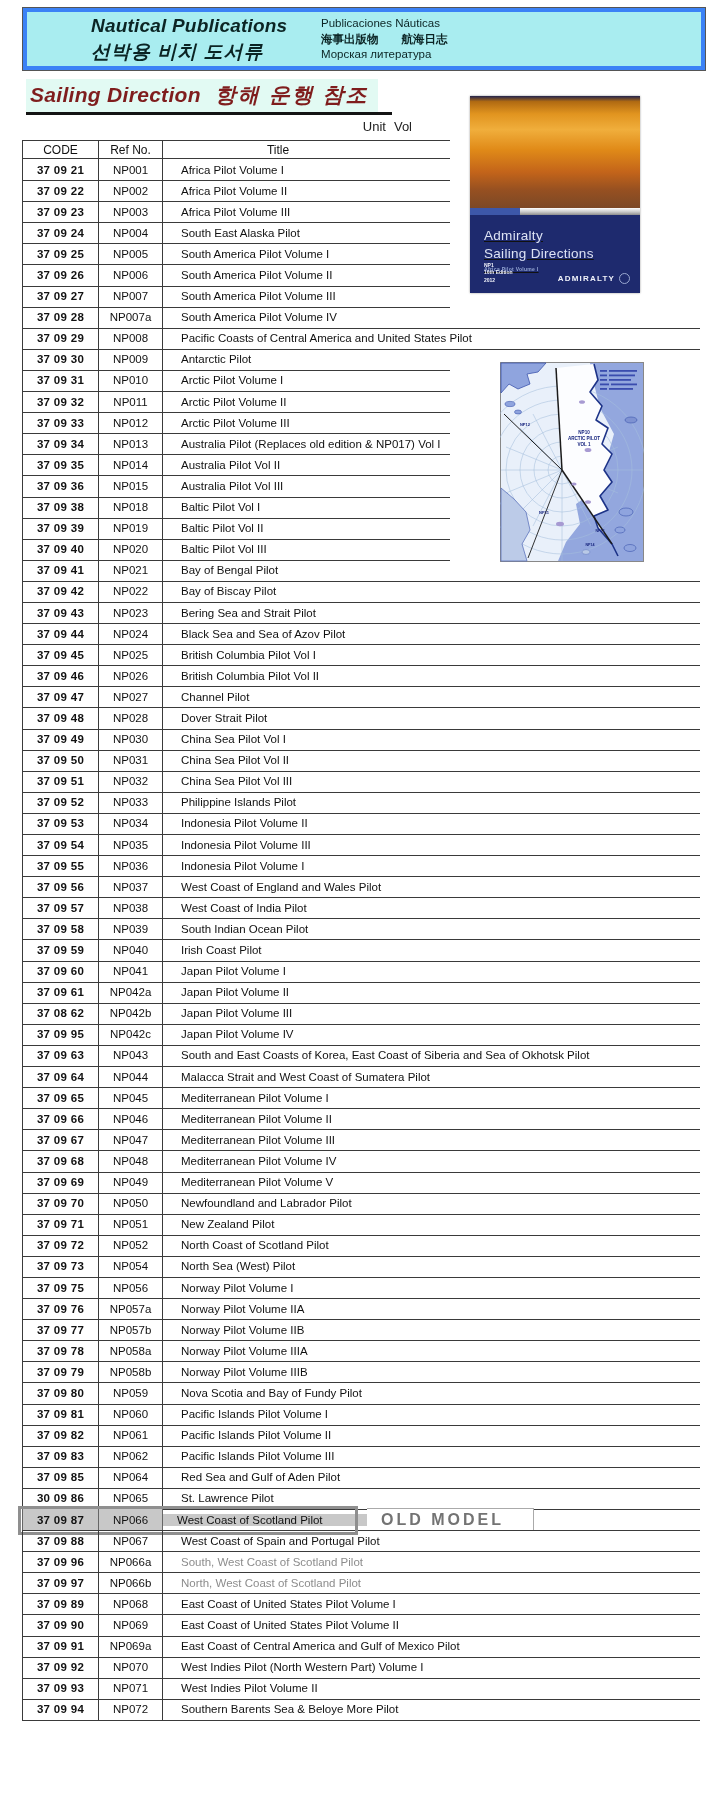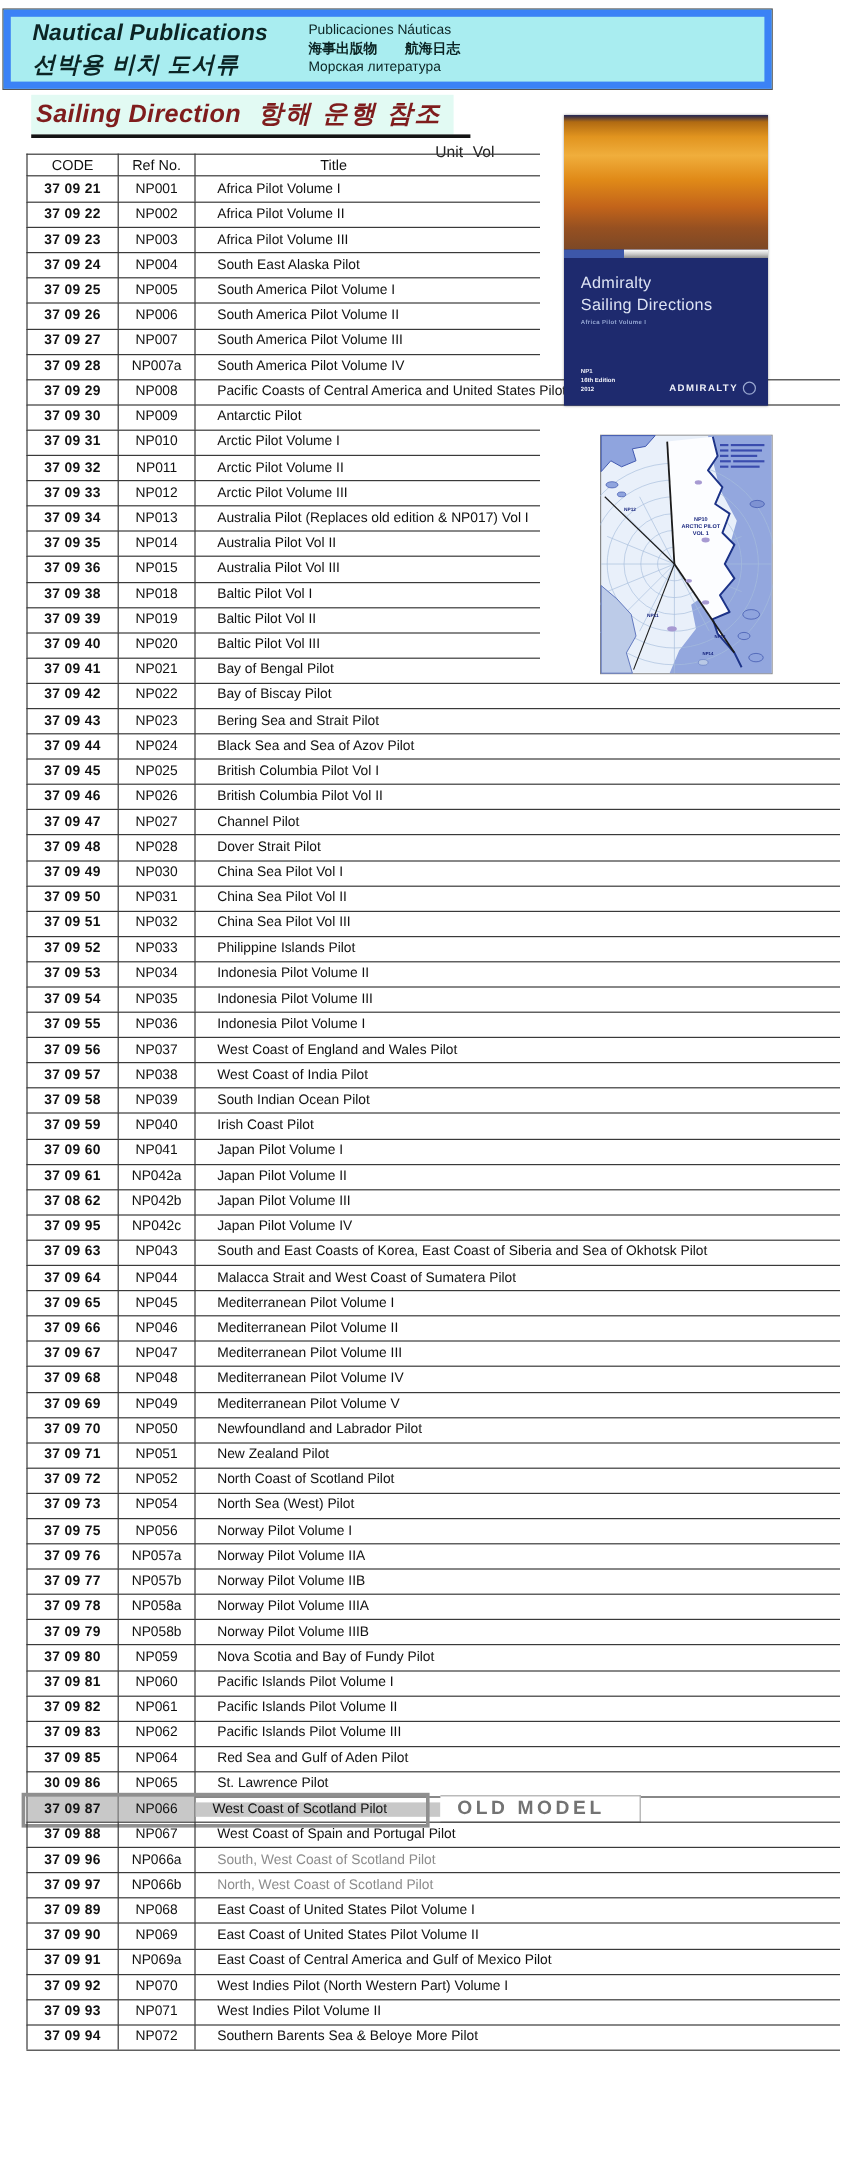--- a/index.html
+++ b/index.html
@@ -3,22 +3,22 @@
 <meta charset="utf-8">
 <style>
   html,body{margin:0;padding:0;background:#ffffff;}
   body{
     width:723px;height:1800px;position:relative;overflow:hidden;
     font-family:"Liberation Sans", sans-serif;color:#111;
   }
 
   
   .banner{
-    position:absolute;left:3px;top:8px;width:628px;height:54px;
-    background:#a9edf0;border:6px solid #3b82f6;display:flex;box-shadow:0 0 0 1px #555;
+    position:absolute;left:23px;top:8px;width:628px;height:54px;
+    background:#a9edf0;border:4px solid #3b82f6;display:flex;box-shadow:0 0 0 1px #555;padding-left:46px;
   }
   .banner-left{width:230px;padding:3px 0 0 18px;}
   .banner-title-en{font-style:italic;font-weight:bold;font-size:19px;color:#0b2424;letter-spacing:.2px;}
   .banner-title-ko{font-style:italic;font-weight:bold;font-size:19px;color:#0b2424;margin-top:2px;letter-spacing:1px;}
   .banner-right{padding-top:4px;font-size:11.5px;line-height:1.35;color:#0b2424;}
   .banner-zh{font-weight:bold;}
 
   
   .section-title{
     position:absolute;left:26px;top:79px;padding:2px 10px 3px 4px;
@@ -27,21 +27,21 @@
   }
   .section-title .ko{margin-left:14px;letter-spacing:2px;}
   .title-rule{position:absolute;left:26px;top:112px;width:366px;height:3px;background:#141414;}
   .unit-label{
     position:absolute;left:320px;top:119px;width:92px;text-align:right;
     font-size:13px;color:#222;
   }
   .unit-label span{margin-left:8px;}
 
   
-  .pubs-table{position:absolute;left:22px;top:128px;width:680px;}
+  .pubs-table{position:absolute;left:22px;top:140px;width:680px;}
   .thead{display:flex;height:19px;align-items:center;position:relative;font-size:12px;}
   .thead .hline-top,.thead .hline-bottom{position:absolute;left:0;height:1px;background:#3a3a3a;width:428px;}
   .thead .hline-top{top:0;}
   .thead .hline-bottom{bottom:0;}
   .col-code{width:75px;text-align:center;border-left:1px solid #3a3a3a;border-right:1px solid #3a3a3a;height:100%;display:flex;align-items:center;justify-content:center;}
   .col-ref{width:63px;text-align:center;border-right:1px solid #3a3a3a;height:100%;display:flex;align-items:center;justify-content:center;}
   .thead .col-title{width:230px;text-align:center;}
   .row{display:flex;height:21.1px;align-items:center;position:relative;font-size:11.5px;}
   .row .col-code{font-weight:bold;font-size:11.5px;letter-spacing:.3px;}
   .row .col-ref{font-size:11.5px;}
@@ -65,22 +65,22 @@
   }
   .row-note{display:none;}
   .row-note.visible{
     display:flex;align-items:center;flex:0 0 152px;height:21px;
     border:1px solid #aaa;border-left:none;padding-left:14px;
     color:#737373;font-weight:bold;font-size:16px;letter-spacing:3px;background:#fff;
   }
 
   
   .book{
-    position:absolute;left:470px;top:96px;width:170px;height:242px;
-    background:#1e2a6e;box-shadow:0 0 2px rgba(0,0,0,.4);
+    position:absolute;left:470px;top:96px;width:170px;height:197px;
+    background:#1e2a6e;box-shadow:0 0 2px rgba(0,0,0,.4);text-decoration:underline;
   }
   .book-photo{
     height:112px;
     background:linear-gradient(180deg,#23244e 0%,#b06a12 5%,#e1941f 16%,#f0ae3c 30%,#e08a18 48%,#c3641a 68%,#965021 84%,#7c4826 100%);
   }
   .book-band{height:7px;display:flex;}
   .book-band-left{width:50px;background:#3d57a9;}
   .book-band-right{flex:1;background:linear-gradient(180deg,#fdfdfd 0%,#c9c9c9 55%,#8d8d8d 100%);}
   .book-info{padding:12px 0 0 14px;}
   .book-title{font-size:13.5px;line-height:1.3;color:#dde3f4;letter-spacing:.3px;}

